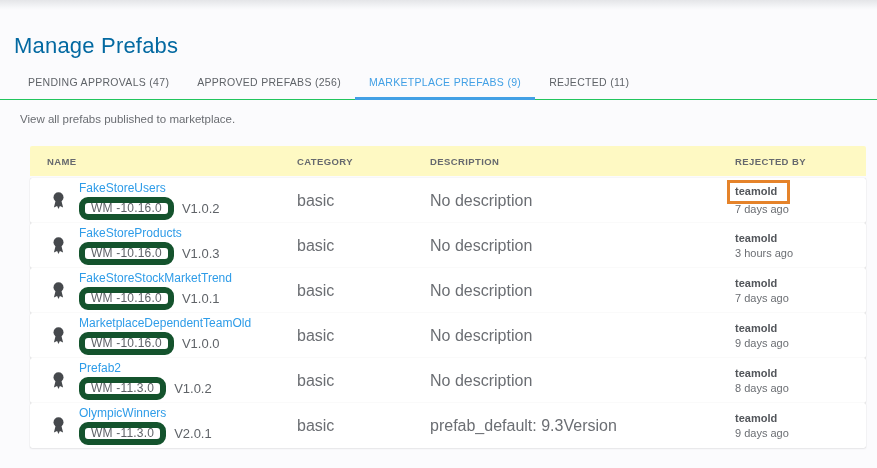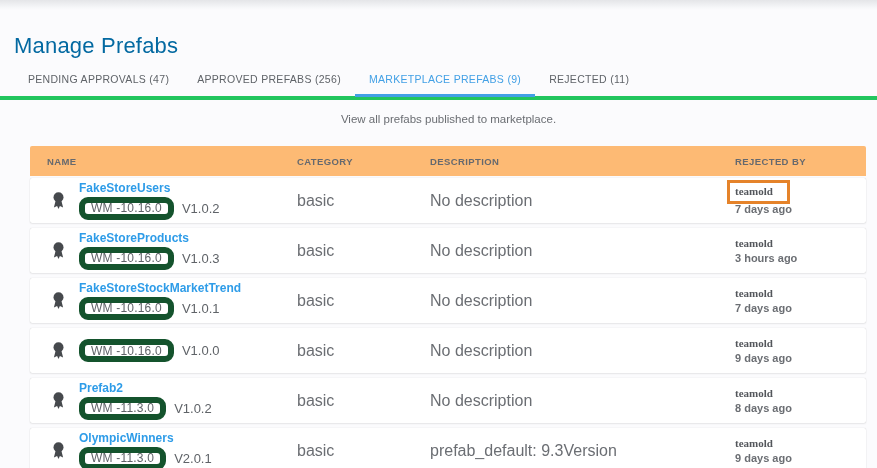--- a/index.html
+++ b/index.html
@@ -19,84 +19,82 @@
     height: 10px; width: 100%;
     background: linear-gradient(#e4e5e8, #f6f7f9 75%, #fbfbfd);
   }
   .page-title {
     font-size: 22px; font-weight: 400; color: #0369a1;
     margin: 23px 0 0 14px; letter-spacing: 0.2px;
   }
   .tabs {
     display: flex; align-items: flex-end;
     margin-top: 14px; padding-left: 14px;
-    border-bottom: 4px solid #22c55e;
+    border-bottom: 1px solid #22c55e;
     height: 27px;
   }
   .tab {
     background: none; border: none; cursor: pointer;
     font-family: inherit;
     font-size: 10.5px; letter-spacing: 0.3px; font-weight: 400;
     color: #5f6368; padding: 0 14px 9px 14px;
     margin-bottom: -1px; border-bottom: 3px solid transparent;
     white-space: nowrap;
   }
   .tab.active { color: var(--accent); border-bottom-color: var(--accent); margin-top: 15px; }
   .subtitle {
     font-size: 11.5px; color: #6a6d72;
     margin: 13px 0 0 20px;
-    text-align: center;
   }
   .table {
     margin: 21px 11px 0 30px;
     width: 836px;
   }
   .grid {
     display: grid;
     grid-template-columns: 267px 133px 305px 1fr;
     align-items: center;
   }
   .thead {
     height: 30px;
-    background: #fdba74;
+    background: #fef9c3;
     border-radius: 2px 2px 0 0;
     font-size: 9.5px; font-weight: 700; letter-spacing: 0.4px;
     color: #66696e;
   }
   .thead .th:first-child { padding-left: 17px; }
   .row {
     height: 45px;
     background: #ffffff;
     border-radius: 2px;
     box-shadow: 0 0 1px rgba(0,0,0,0.22), 0 1px 2px rgba(0,0,0,0.07);
-    margin-top: 5px;
   }
   .row:first-of-type { margin-top: 2px; }
   .name-cell { display: flex; align-items: center; padding-left: 20px; }
   .medal { width: 17px; height: 19px; flex: 0 0 17px; margin-right: 12px; }
   .medal svg { display: block; }
   .name-lines { display: flex; flex-direction: column; gap: 2px; }
   .name-link {
-    font-size: 12px; font-weight: 700; color: var(--link);
+    font-size: 12px; font-weight: 400; color: var(--link);
     text-decoration: none; line-height: 13px;
   }
   .meta-line { display: flex; align-items: center; }
   .badge {
     display: inline-block;
     border: 6px solid #14532d; border-radius: 9px;
     font-size: 12px; color: #5f6368;
     padding: 1.5px 6px; line-height: 8px;
     letter-spacing: 0.2px;
   }
   .version { font-size: 13px; color: #5f6368; margin-left: 8px; }
   .cat, .desc { font-size: 16px; color: #6b6e73; }
   .pub-cell { font-size: 11px; line-height: 15px; }
   .pub-name-wrap { display: inline-block; }
-  .pub-name { font-weight: 700; color: #53565b; font-family: Liberation Serif, serif; }
-  .pub-time { color: #6b6e73; font-weight: bold; }
+  .pub-name { font-weight: 700; color: #53565b; }
+  .pub-time { color: #6b6e73; }
   .pub-name-wrap.highlighted {
     border: 3px solid var(--highlight);
     background: #fff;
     padding: 1px 8px 2px 5px;
     margin: -4px 0 -2px -8px;
     min-width: 63px;
   }
 </style>
 </head>
 <body>
@@ -205,20 +203,21 @@
 
   <div class="row grid">
     <div class="name-cell">
       <span class="medal">
         <svg width="17" height="19" viewBox="0 0 17 19" xmlns="http://www.w3.org/2000/svg">
           <circle cx="8.5" cy="6.2" r="5" fill="#46494d"></circle>
           <path d="M5.6 9.8 L3.9 16.6 L7.1 15.1 L8.5 18 L9.9 15.1 L13.1 16.6 L11.4 9.8 Z" fill="#46494d"></path>
         </svg>
       </span>
       <span class="name-lines">
+        <a href="#" class="name-link">MarketplaceDependentTeamOld</a>
         <span class="meta-line">
           <span class="badge">WM -10.16.0</span>
           <span class="version">V1.0.0</span>
         </span>
       </span>
     </div>
     <span class="cat">basic</span>
     <span class="desc">No description</span>
     <span class="pub-cell">
       <span class="pub-name-wrap">

